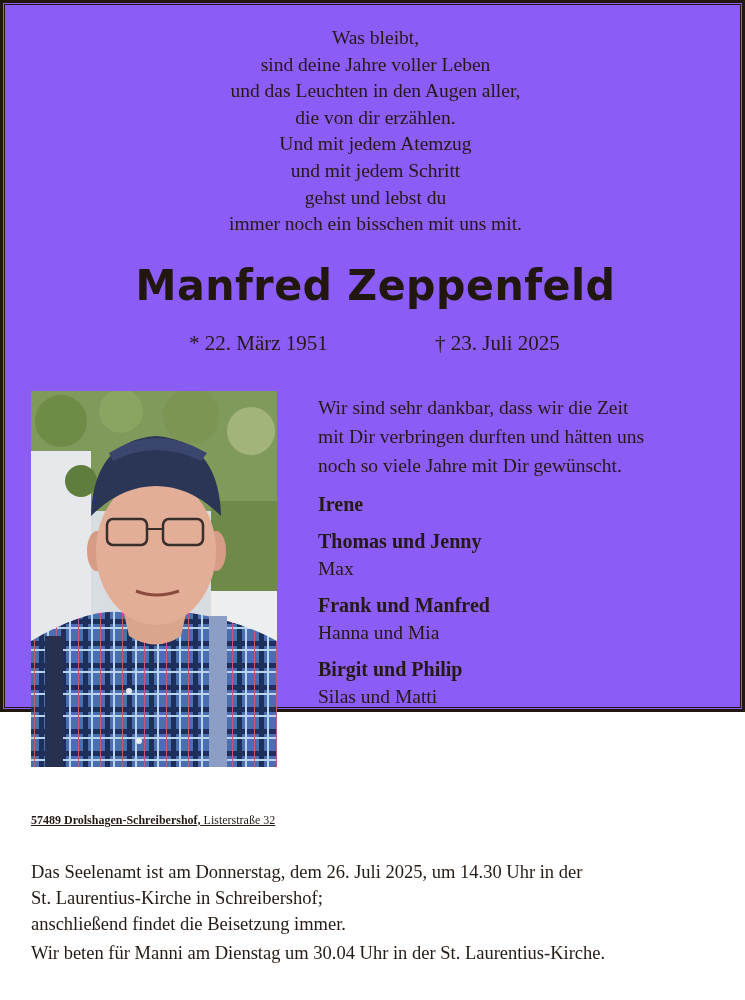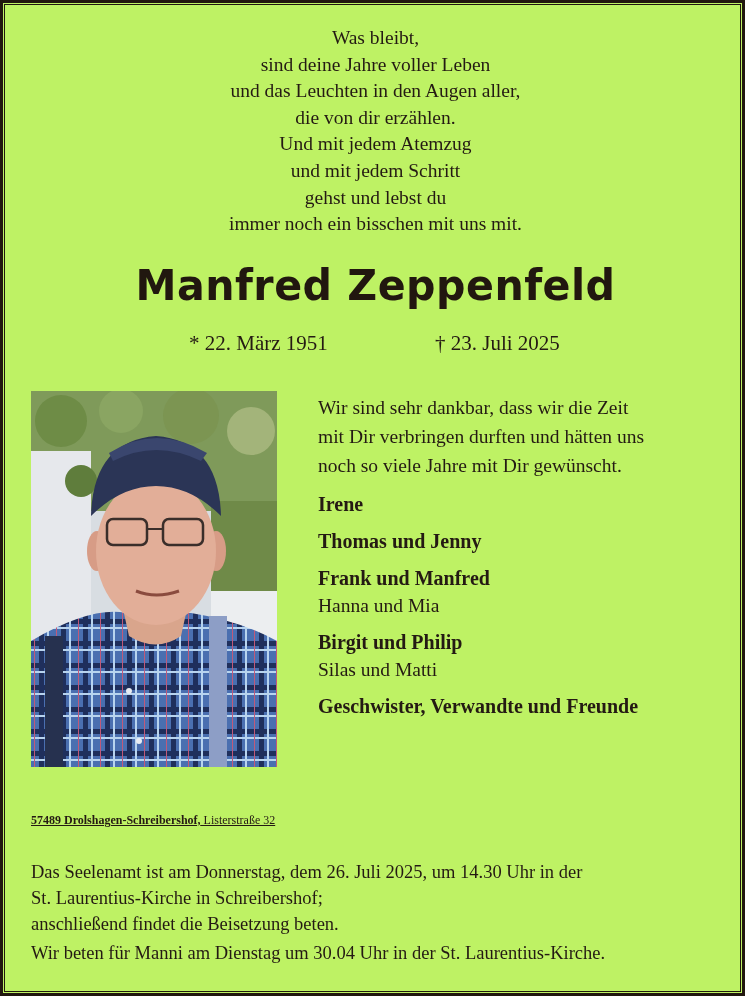--- a/index.html
+++ b/index.html
@@ -1,21 +1,21 @@
 <!DOCTYPE html>
 <html><head>
 <meta charset="utf-8">
 <style>
   html, body { margin: 0; padding: 0; background: #ffffff; }
   body { width: 745px; height: 1000px; position: relative; overflow: hidden; }
   .frame {
-    position: absolute; left: 0; top: 0; width: 745px; height: 996px;
+    position: absolute; left: 0; top: 0; width: 745px; height: 712px;
     box-sizing: border-box;
     border: 3px solid #21170f;
-    background: #bef264;
+    background: #8b5cf6;
   }
   .frame-inner {
     position: absolute; left: 1px; top: 1px; right: 1px; bottom: 1px;
     border: 1.5px solid #21170f;
     box-sizing: border-box;
   }
   .serif { font-family: "Liberation Serif", "DejaVu Serif", serif; color: #241a13; }
   .poem {
     position: absolute; left: 0; width: 745px; top: 22px;
     text-align: center; font-size: 19.5px; line-height: 26.6px;
@@ -124,37 +124,35 @@
       <div>Wir sind sehr dankbar, dass wir die Zeit</div>
       <div>mit Dir verbringen durften und hätten uns</div>
       <div>noch so viele Jahre mit Dir gewünscht.</div>
     </div>
     <div class="fam">
       <div class="fam-group">
         <div class="fam-head">Irene</div>
       </div>
       <div class="fam-group">
         <div class="fam-head">Thomas und Jenny</div>
+        <div class="fam-sub">Max</div>
       </div>
       <div class="fam-group">
         <div class="fam-head">Frank und Manfred</div>
         <div class="fam-sub">Hanna und Mia</div>
       </div>
       <div class="fam-group">
         <div class="fam-head">Birgit und Philip</div>
         <div class="fam-sub">Silas und Matti</div>
       </div>
-      <div class="fam-group">
-        <div class="fam-head">Geschwister, Verwandte und Freunde</div>
-      </div>
     </div>
   </div>
 
   <div class="address serif"><b>57489 Drolshagen-Schreibershof,</b><span> Listerstraße 32</span></div>
 
   <div class="service serif">
     <div>Das Seelenamt ist am Donnerstag, dem 26. Juli 2025, um 14.30 Uhr in der</div>
     <div>St. Laurentius-Kirche in Schreibershof;</div>
-    <div>anschließend findet die Beisetzung beten.</div>
+    <div>anschließend findet die Beisetzung immer.</div>
   </div>
 
   <div class="prayer serif">Wir beten für Manni am Dienstag um 30.04 Uhr in der St. Laurentius-Kirche.</div>
 </div>
 
 </body></html>

